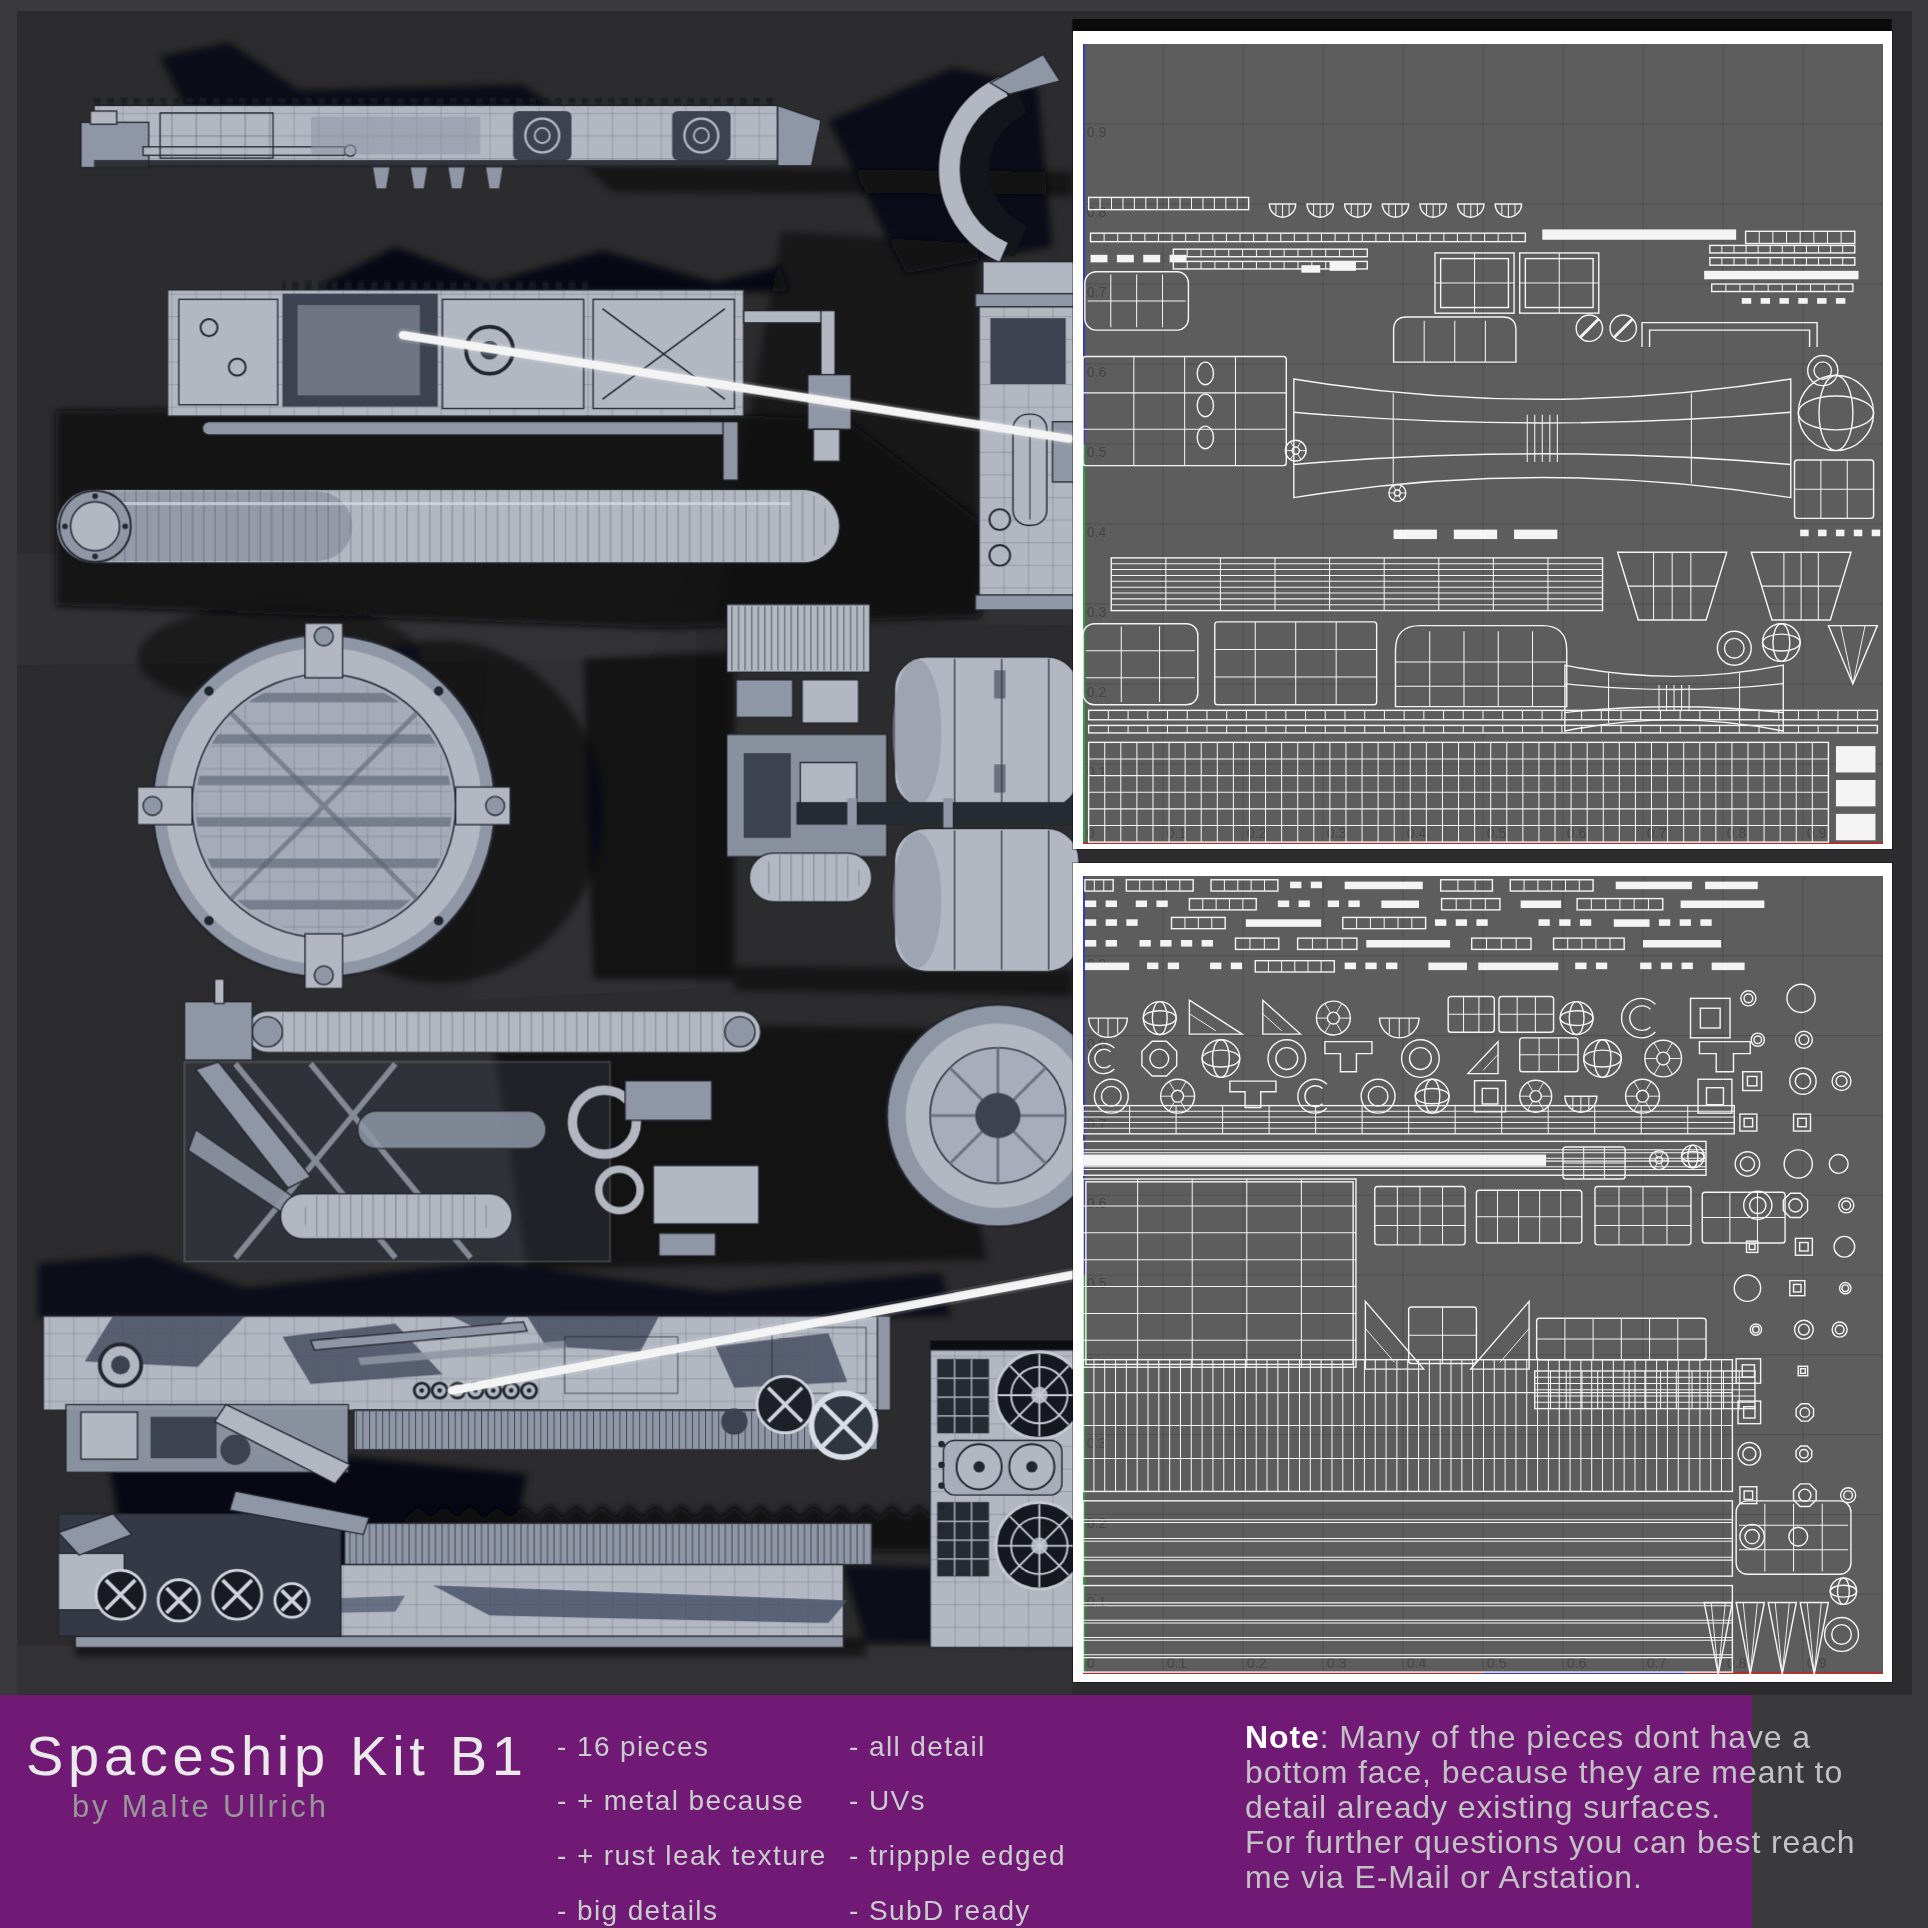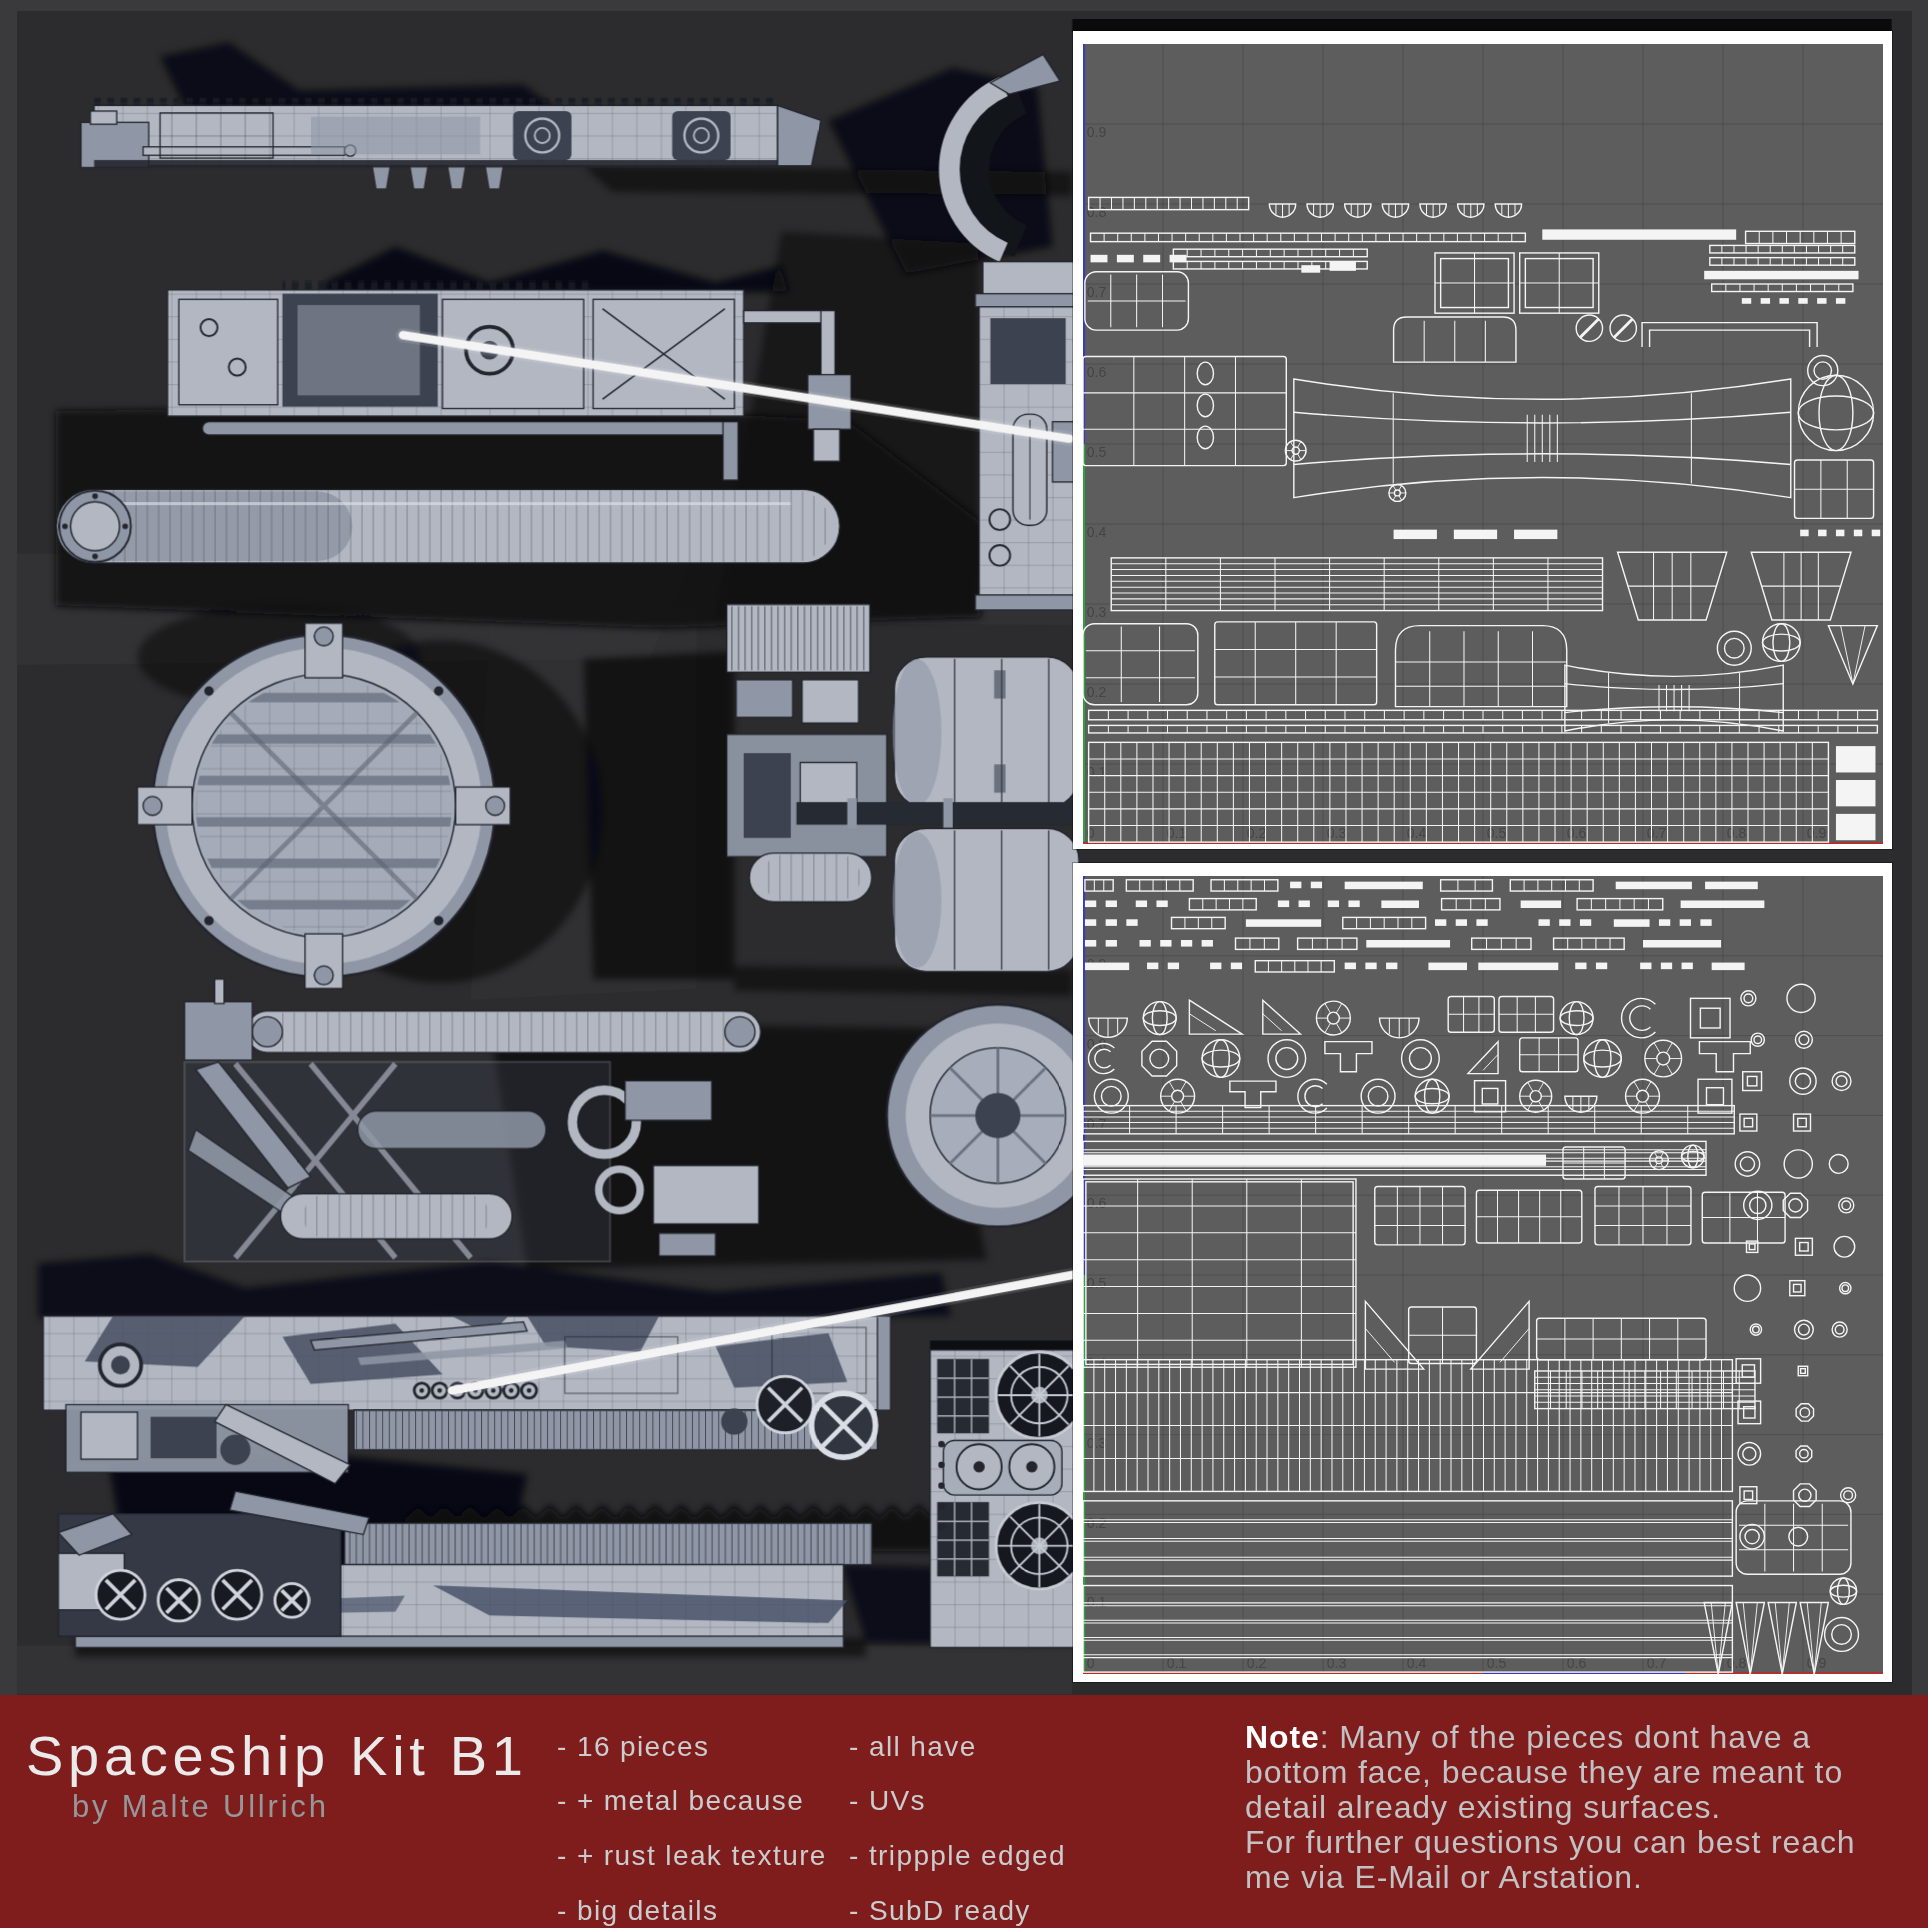--- a/index.html
+++ b/index.html
@@ -1,21 +1,21 @@
 <!DOCTYPE html>
 <html style="font-size:15px"><head>
 <meta charset="utf-8">
 <style>
   html,body{margin:0;padding:0;background:#222;}
   .page{position:relative;width:1928px;height:1928px;background:#3a3a3c;overflow:hidden;
         font-family:"Liberation Sans",sans-serif;}
   .content-bg{position:absolute;left:17px;top:11.3px;width:1895px;height:1684px;background:#2c2c2e;}
   .inset{position:absolute;background:#ffffff;box-shadow:0 0 0 0.9px rgba(0,0,0,0.35);}
   .inset .uvwrap{position:absolute;left:10.4px;top:13px;background:#5d5d5e;overflow:hidden;}
-  .bottombar{position:absolute;left:0;top:1695px;width:1928px;height:234px;background:#7f1d1d;}
+  .bottombar{position:absolute;left:0;top:1695px;width:1752px;height:234px;background:#701a75;}
   .title{position:absolute;left:26px;top:28px;font-size:56px;letter-spacing:4.7px;color:#eaeaeb;font-weight:400;}
   .subtitle{position:absolute;left:72px;top:94px;font-size:31px;letter-spacing:2.8px;color:#979799;}
   .featitem{position:absolute;font-size:28px;letter-spacing:1.4px;color:#cbccce;white-space:nowrap;}
   .note{position:absolute;left:1245px;top:24.5px;width:659px;color:#c2c2c4;font-size:32px;line-height:35px;letter-spacing:0.9px;}
   .notelabel{font-weight:700;color:#ffffff;}
   .note .para2{}
   p{margin:0;}
 </style>
 </head>
 <body>
@@ -1757,19 +1757,19 @@
     <div id="featCol2"></div>
     <div class="note">
       <p><span class="notelabel">Note</span><span>: Many of the pieces dont have a bottom face, because they are meant to detail already existing surfaces.</span></p>
       <p class="para2">For further questions you can best reach me via E-Mail or Arstation.</p>
 
     </div>
   <div class="featitem" style="left: 557px; top: 36px;">- 16 pieces</div>
       <div class="featitem" style="left: 557px; top: 90px;">- + metal because</div>
       <div class="featitem" style="left: 557px; top: 145px;">- + rust leak texture</div>
       <div class="featitem" style="left: 557px; top: 200px; text-align: right;">- big details</div>
-      <div class="featitem" style="left: 849px; top: 36px;">- all have</div>
+      <div class="featitem" style="left: 849px; top: 36px;">- all detail</div>
       <div class="featitem" style="left: 849px; top: 90px;">- UVs</div>
       <div class="featitem" style="left: 849px; top: 145px;">- trippple edged</div>
       <div class="featitem" style="left: 849px; top: 200px;">- SubD ready</div>
     </div>
 </div>
 
 
 </body></html>

